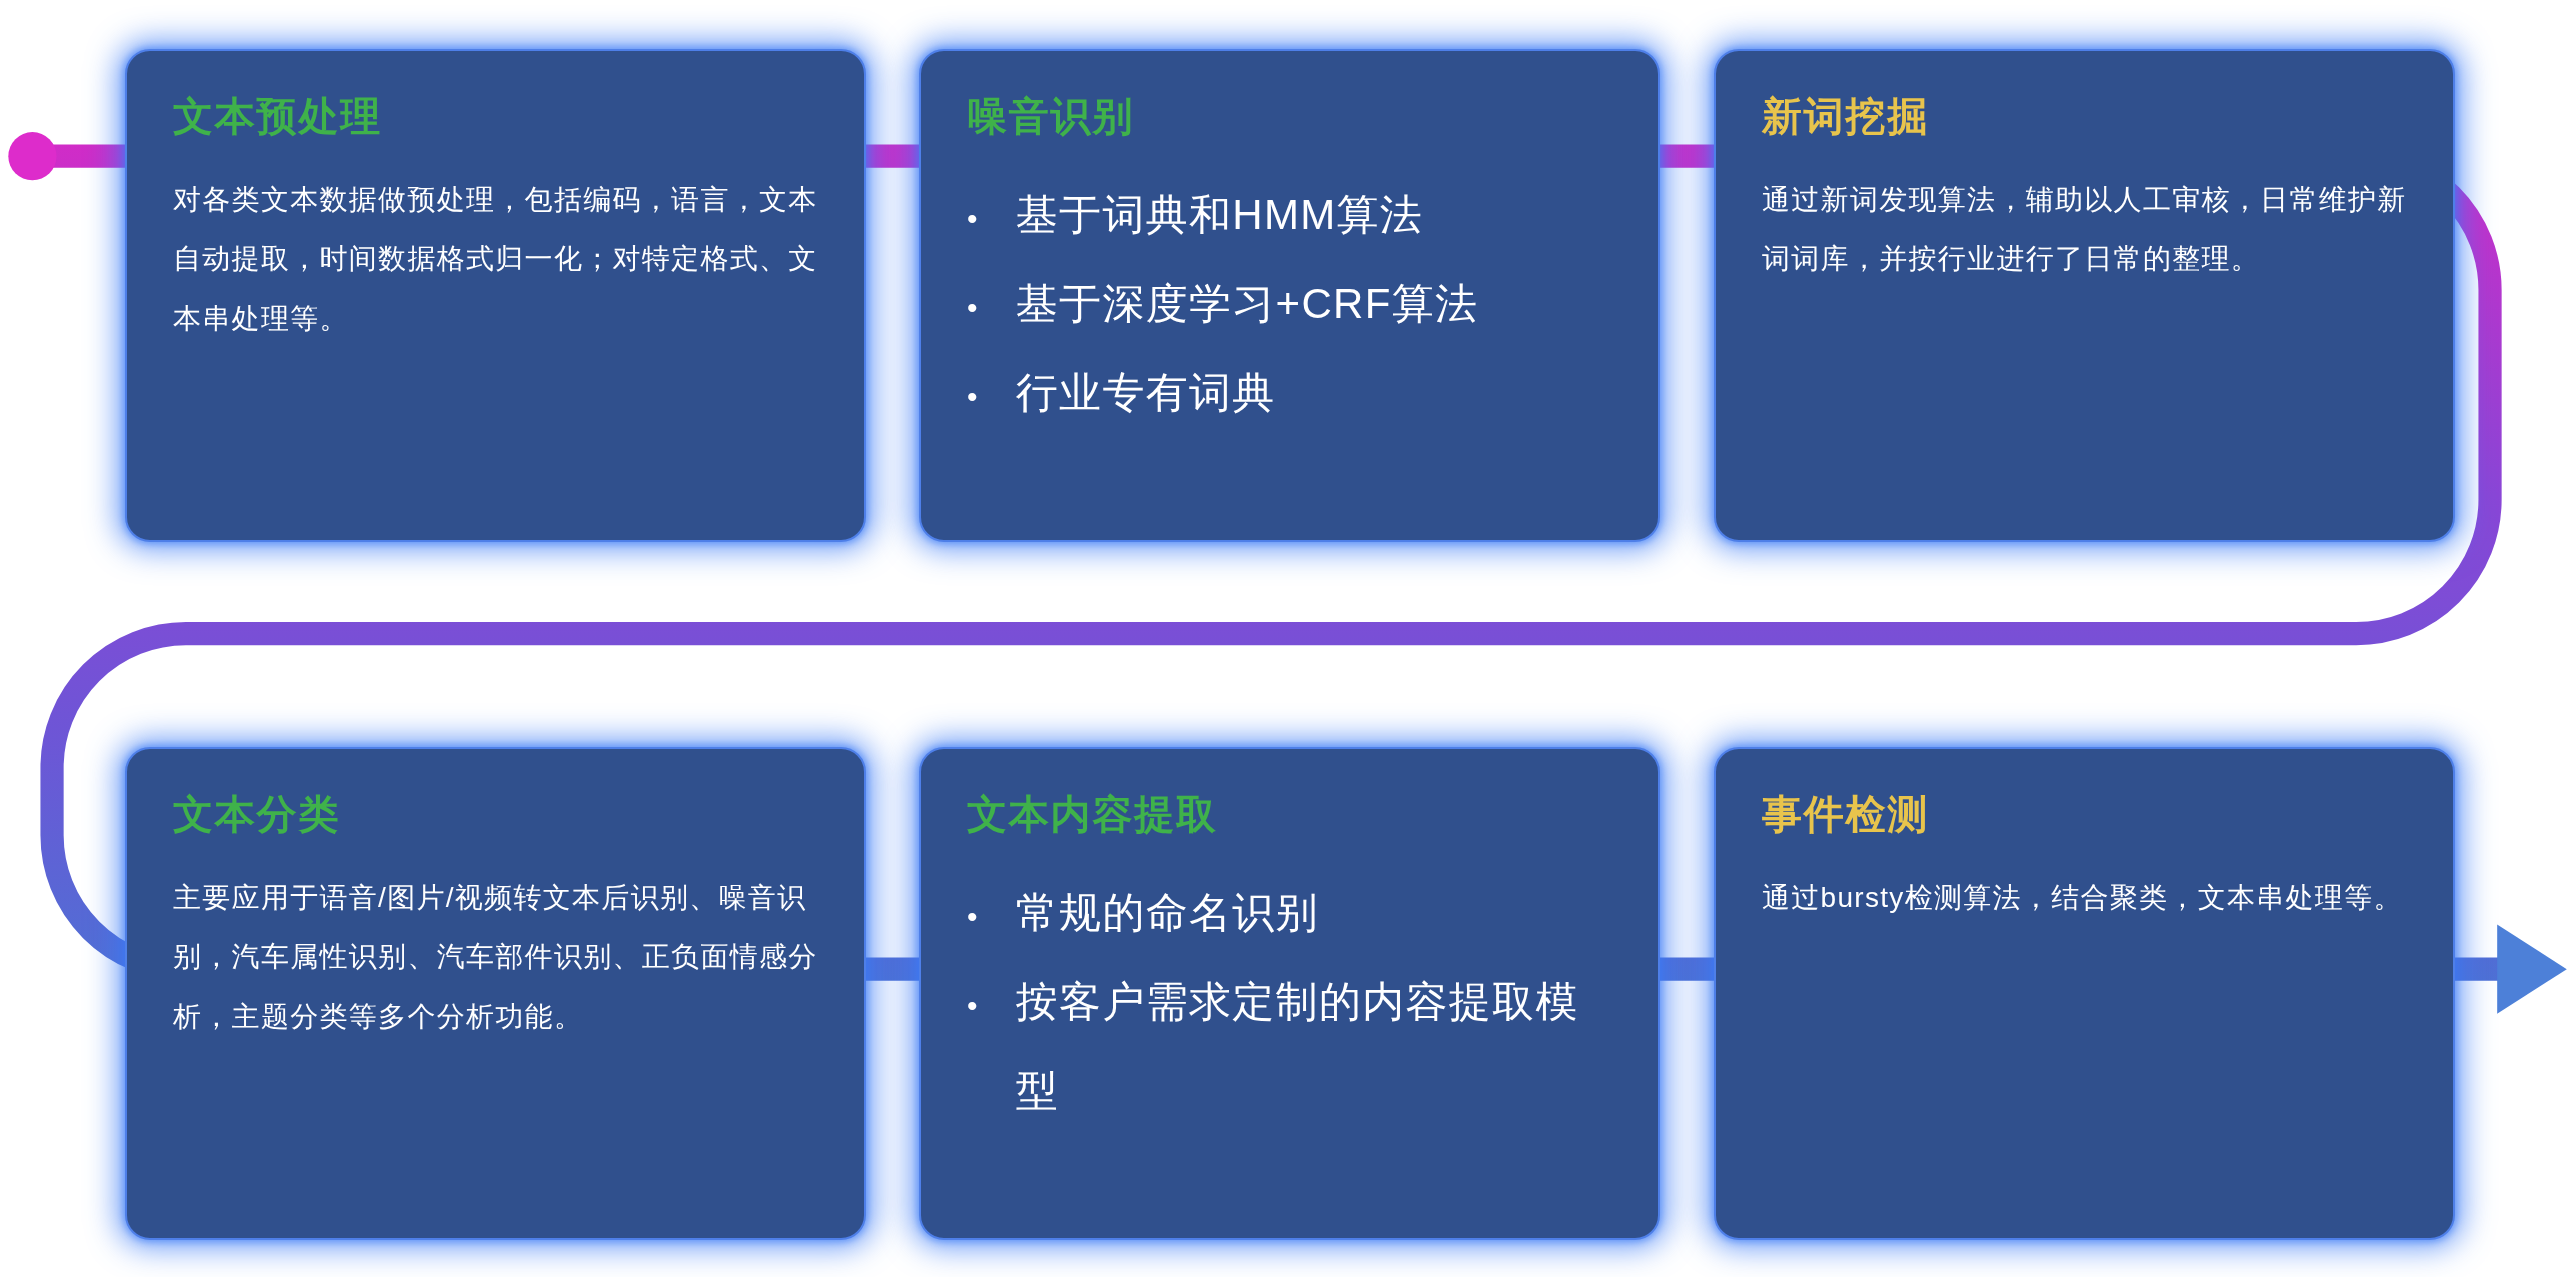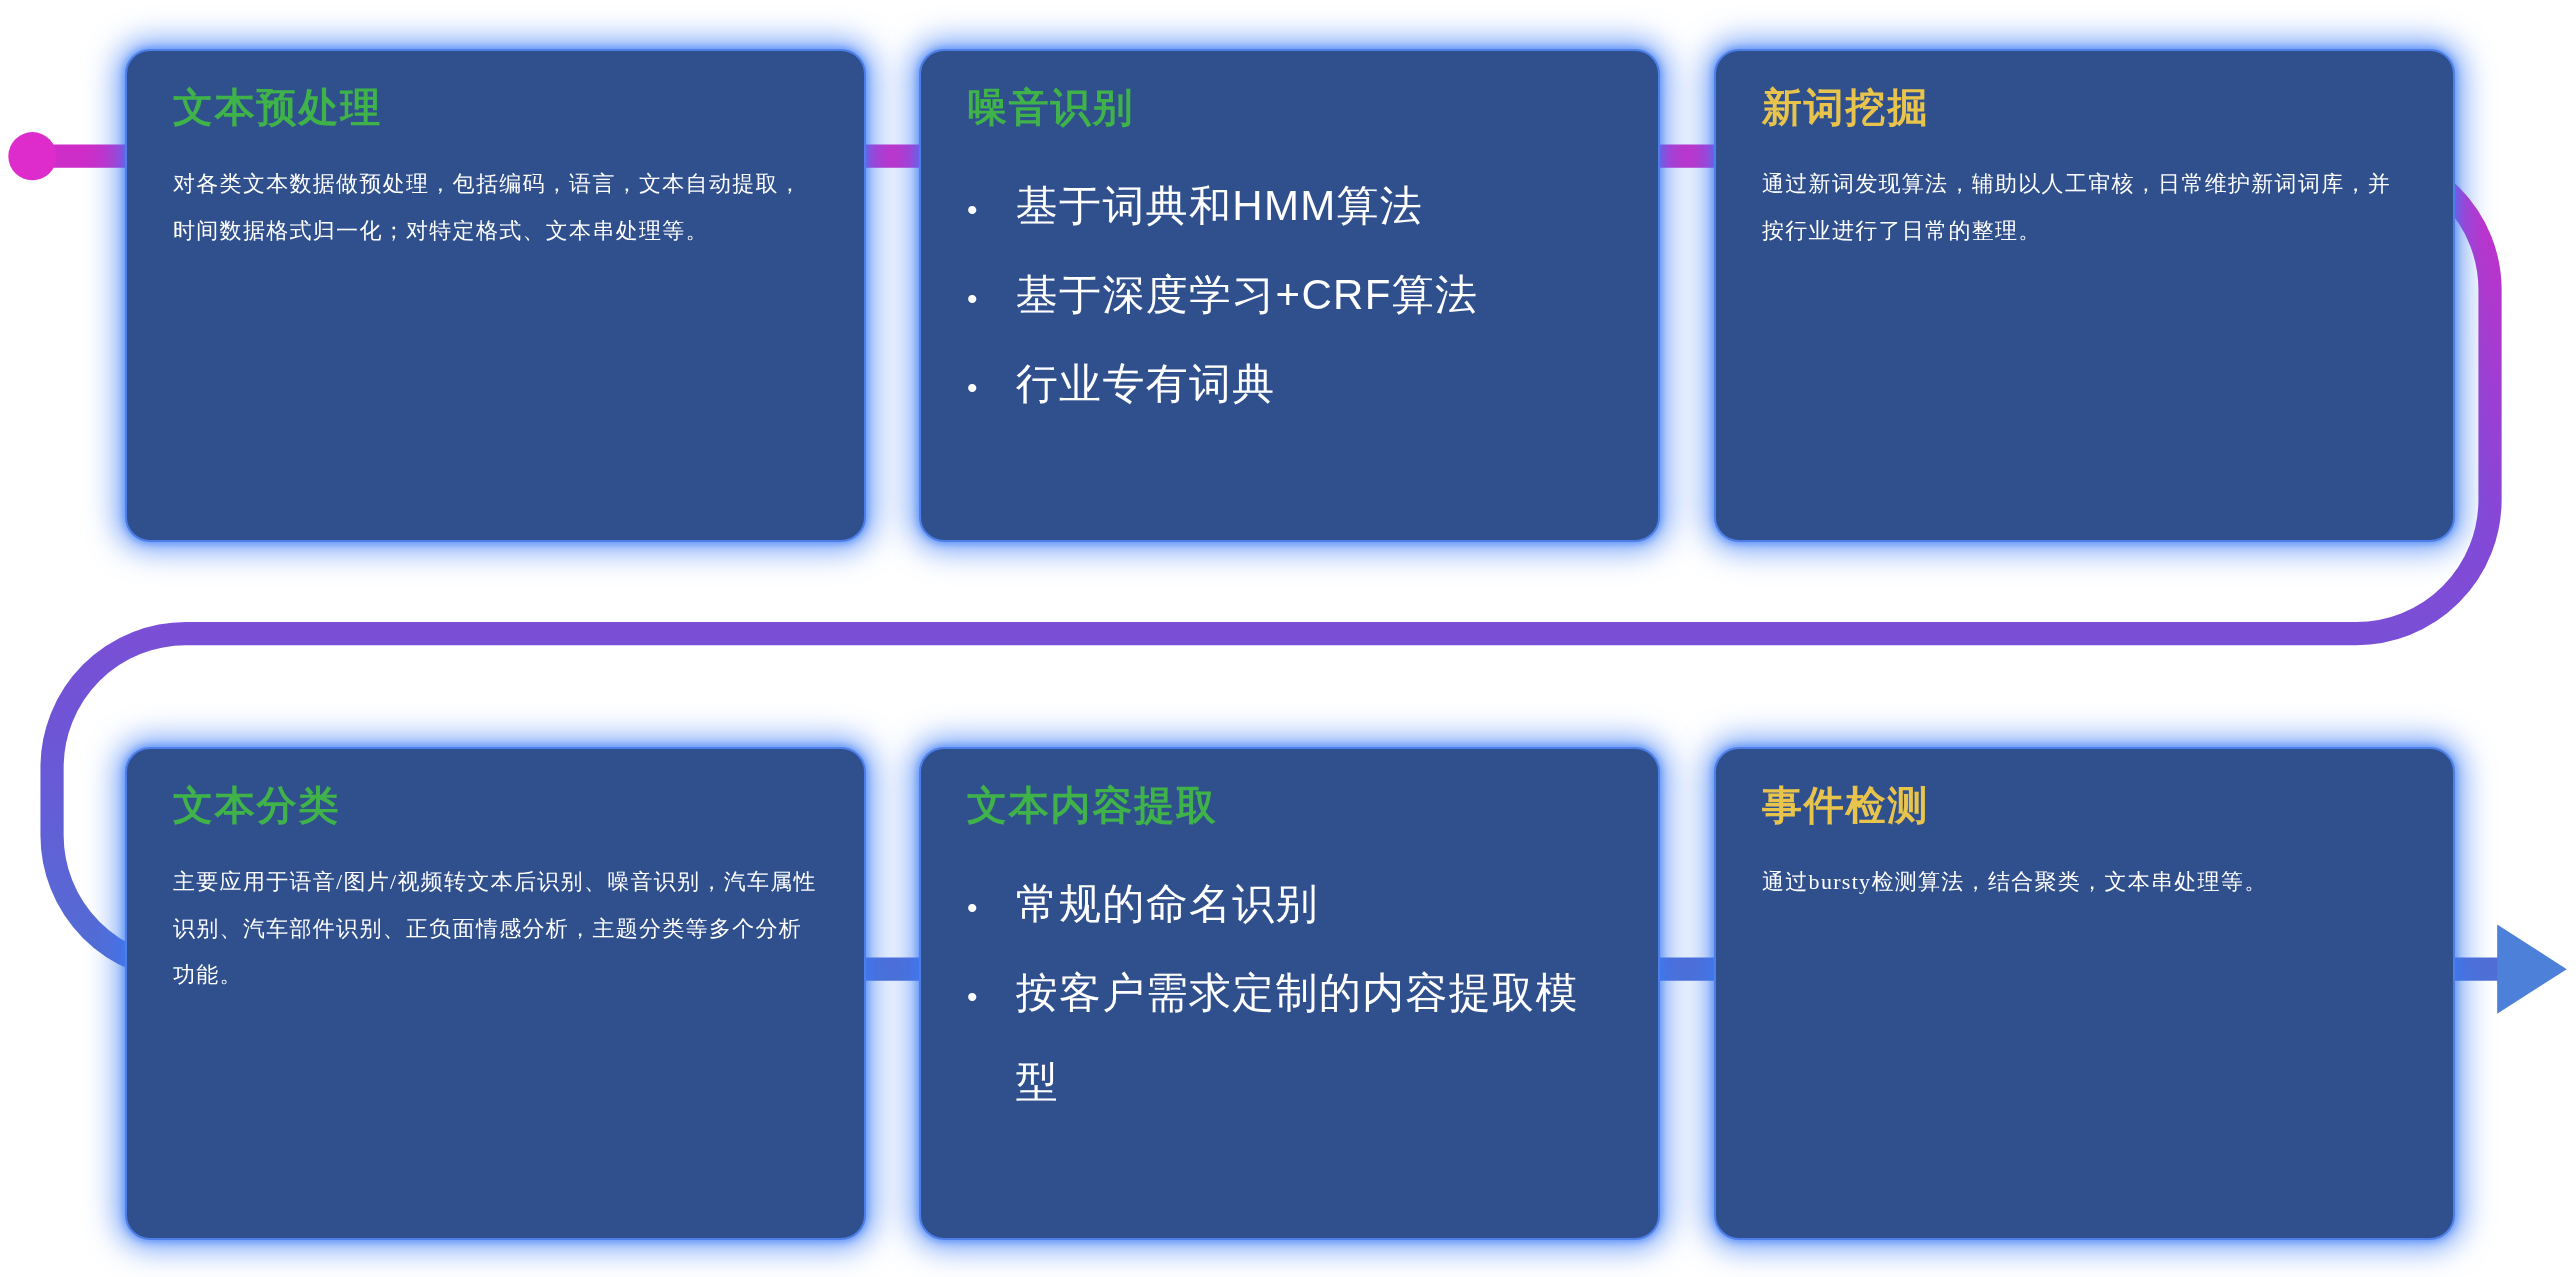--- a/index.html
+++ b/index.html
@@ -44,21 +44,21 @@
   .flow-arrow { fill: var(--arrow-blue); }
 
   .card {
     position: absolute;
     width: 741px;
     height: 493px;
     background: var(--card-bg);
     border: 2.7px solid var(--card-border);
     border-radius: 25px;
     box-shadow: 0 0 30px 7.1px rgba(58, 122, 245, 0.72), 0 0 7.1px 1.8px rgba(58, 122, 245, 0.55);
-    padding: 32px 46px;
+    padding: 41px 46px;
     z-index: 2;
   }
   .r1 { top: 49px; }
   .r2 { top: 747px; }
   .c1 { left: 125px; }
   .c2 { left: 919px; }
   .c3 { left: 1714px; }
 
   .card-title {
     margin: 0 0 30px 0;
@@ -66,24 +66,23 @@
     font-weight: bold;
     letter-spacing: 1.8px;
     line-height: 1.2;
   }
   .title-green { color: var(--title-green); }
   .title-yellow { color: var(--title-yellow); }
 
   .card-body {
     margin: 0;
     color: var(--body-text);
-    font-size: 22px;
+    font-size: 28px;
     line-height: 2.12;
     letter-spacing: 1.3px;
-    font-family: Liberation Serif, serif;
   }
   .card-bullets {
     margin: 0;
     padding: 0;
     list-style: none;
   }
   .card-bullets li {
     color: var(--body-text);
     font-size: 42px;
     line-height: 2.12;

